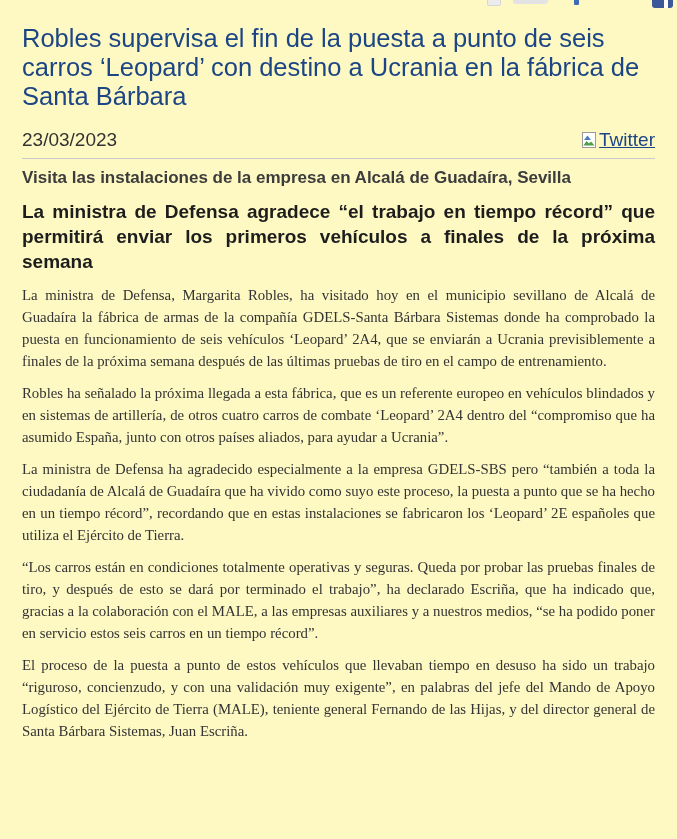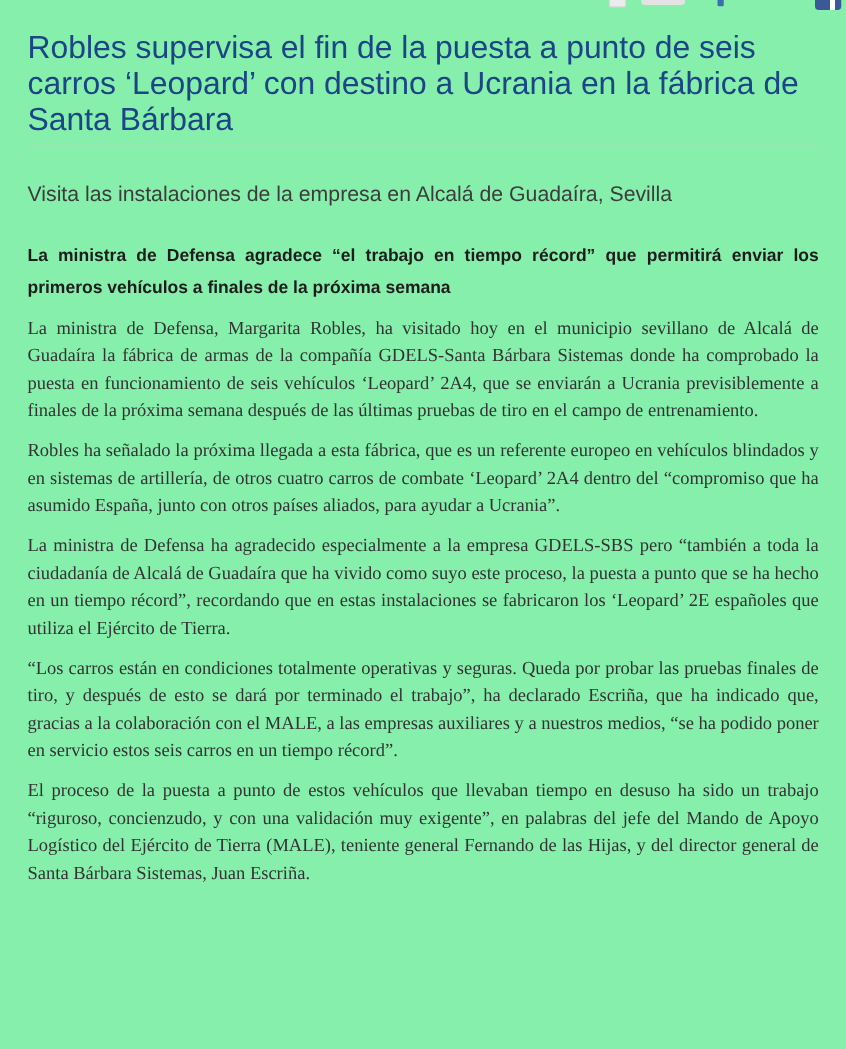--- a/index.html
+++ b/index.html
@@ -5,21 +5,21 @@
   * { margin: 0; padding: 0; box-sizing: border-box; }
   html, body { background: #ffffff; }
   body {
     width: 677px; height: 839px;
     font-family: "Liberation Sans", sans-serif;
     overflow: hidden;
     position: relative;
   }
   .page {
     width: 677px; height: 839px;
-    background: #86efac;
+    background: #fef9c3;
     position: relative;
     overflow: hidden;
   }
   
   .toolbar {
     position: absolute; top: 0; left: 0; right: 0;
     height: 9px; overflow: hidden;
   }
   .tb-gray-square {
     position: absolute; left: 487px; top: -7px;
@@ -78,30 +78,30 @@
     color: #1b4584;
     text-decoration: underline;
   }
   .broken-img { width: 15px; height: 16px; display: inline-block; }
   hr.divider {
     border: none;
     border-top: 1px solid #c9c9c9;
     margin-top: 5px;
   }
   h2.subtitle {
-    margin-top: 28px;
+    margin-top: 8px;
     max-width: 552px;
     font-size: 17px;
     line-height: 21px;
-    font-weight: normal;
+    font-weight: bold;
     color: #3c3c3c;
   }
   p.lead {
-    margin-top: 26px;
-    font-size: 14px;
+    margin-top: 11px;
+    font-size: 19px;
     line-height: 25px;
     font-weight: bold;
     color: #1d1d1d;
     text-align: justify;
   }
   p.body-par {
     margin-top: 7px;
     padding-top: 3px;
     font-size: 14.8px;
     line-height: 22px;
@@ -122,20 +122,31 @@
     <span class="tb-twitter-bit"></span>
     <span class="tb-facebook">
         <span class="f-stem"></span>
       </span>
   </div>
 
   <div class="article">
 
     <h1 class="title">Robles supervisa el fin de la puesta a punto de seis carros ‘Leopard’ con destino a Ucrania en la fábrica de Santa Bárbara</h1>
 
+    <div class="meta-row">
+      <span class="date">23/03/2023</span>
+      <a class="twitter-link">
+        <svg class="broken-img" viewBox="0 0 15 16" xmlns="http://www.w3.org/2000/svg">
+          <rect x="0.5" y="0.5" width="13" height="15" fill="#ffffff" stroke="#9a9a9a"></rect>
+          <polygon points="2,8 5.5,3.5 9,8" fill="#4a7dbf"></polygon>
+          <polygon points="1.5,13.5 4.5,9 7,11.5 9,9.5 12.5,13.5" fill="#4d9e45"></polygon>
+        </svg>
+        <span class="link-text">Twitter</span>
+      </a>
+    </div>
 
     <hr class="divider">
 
     <h2 class="subtitle">Visita las instalaciones de la empresa en Alcalá de Guadaíra, Sevilla</h2>
 
     <p class="lead">La ministra de Defensa agradece “el trabajo en tiempo récord” que permitirá enviar los primeros vehículos a finales de la próxima semana</p>
 
     <p class="body-par">La ministra de Defensa, Margarita Robles, ha visitado hoy en el municipio sevillano de Alcalá de Guadaíra la fábrica de armas de la compañía GDELS-Santa Bárbara Sistemas donde ha comprobado la puesta en funcionamiento de seis vehículos ‘Leopard’ 2A4, que se enviarán a Ucrania previsiblemente a finales de la próxima semana después de las últimas pruebas de tiro en el campo de entrenamiento.</p>
     <p class="body-par">Robles ha señalado la próxima llegada a esta fábrica, que es un referente europeo en vehículos blindados y en sistemas de artillería, de otros cuatro carros de combate ‘Leopard’ 2A4 dentro del “compromiso que ha asumido España, junto con otros países aliados, para ayudar a Ucrania”.</p>
     <p class="body-par">La ministra de Defensa ha agradecido especialmente a la empresa GDELS-SBS pero “también a toda la ciudadanía de Alcalá de Guadaíra que ha vivido como suyo este proceso, la puesta a punto que se ha hecho en un tiempo récord”, recordando que en estas instalaciones se fabricaron los ‘Leopard’ 2E españoles que utiliza el Ejército de Tierra.</p>

